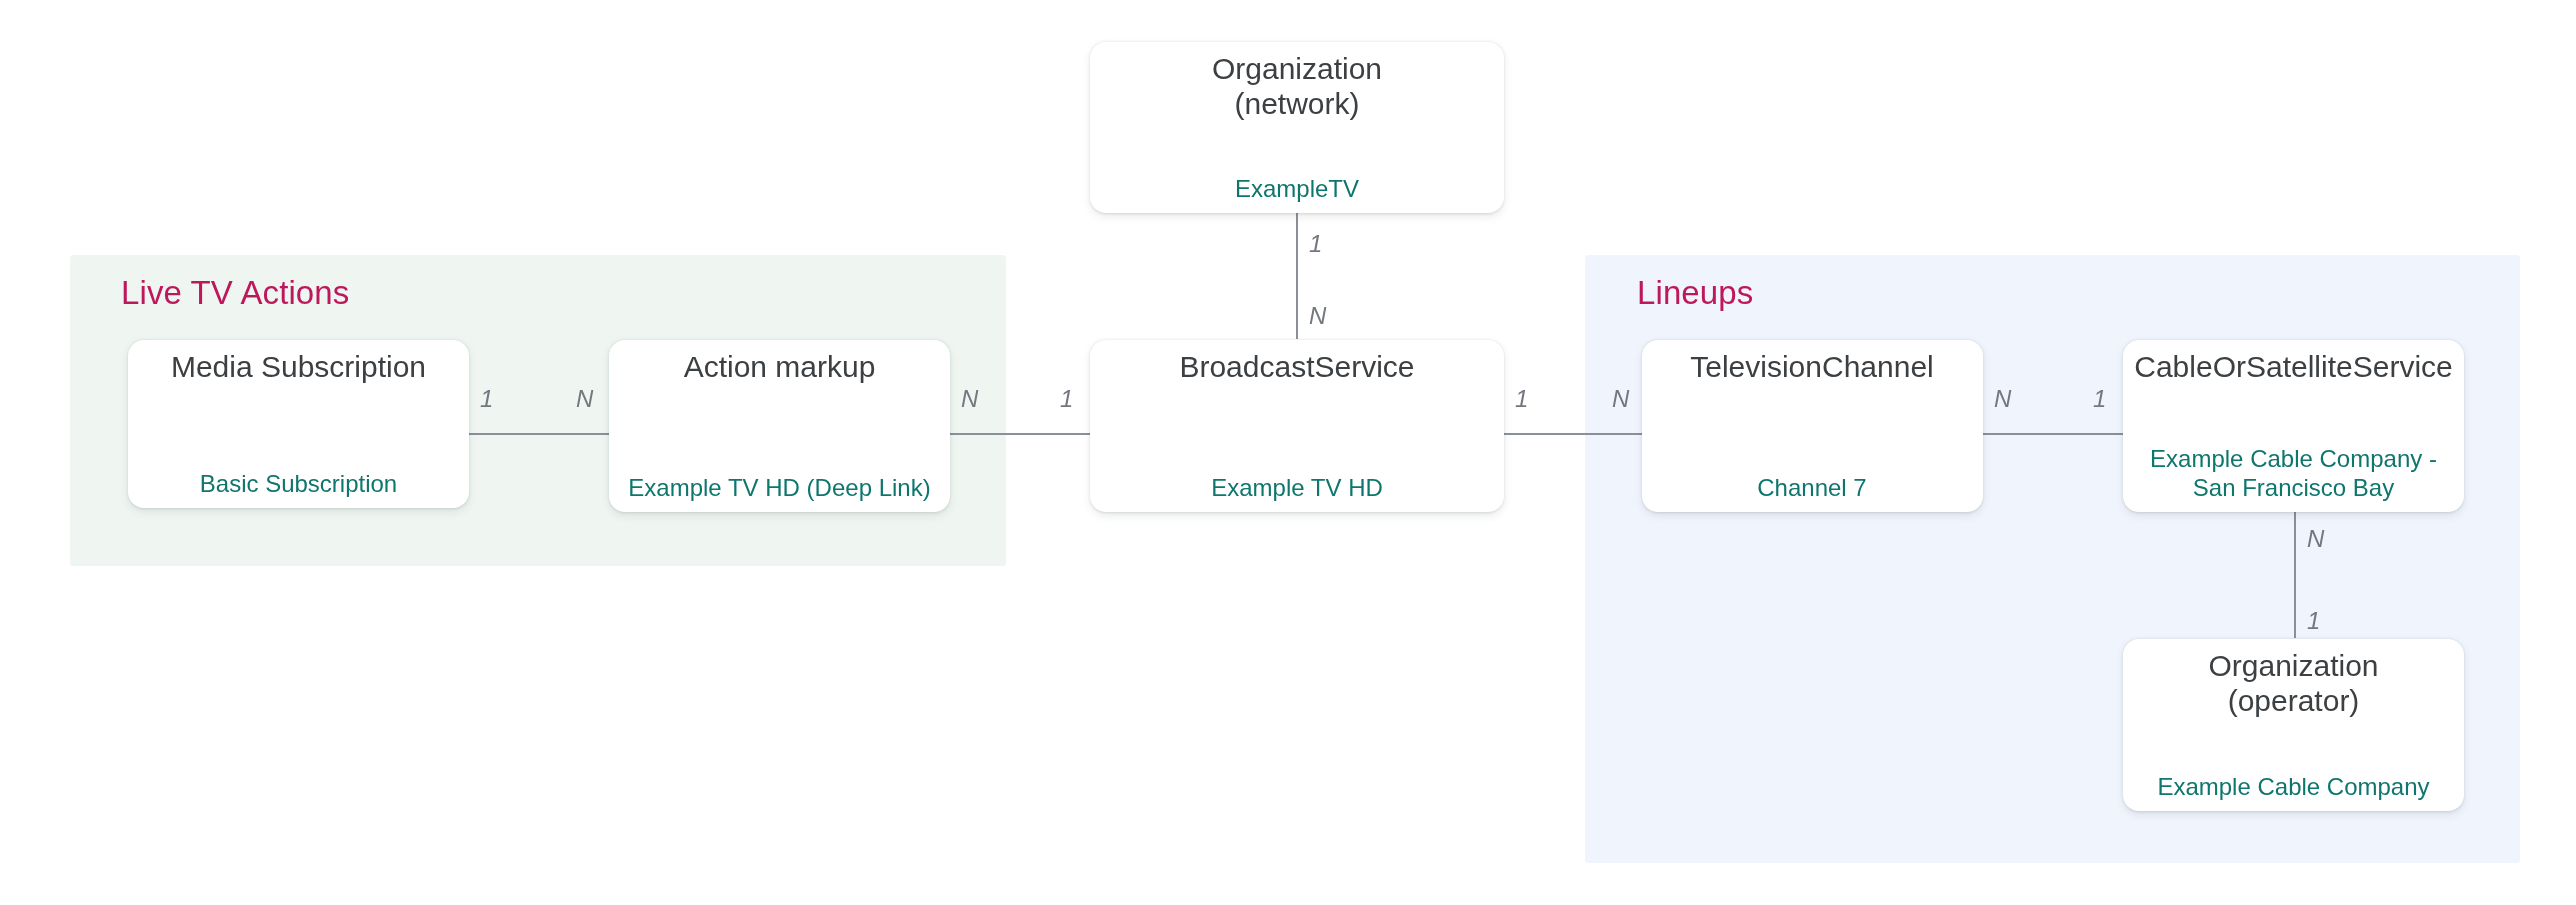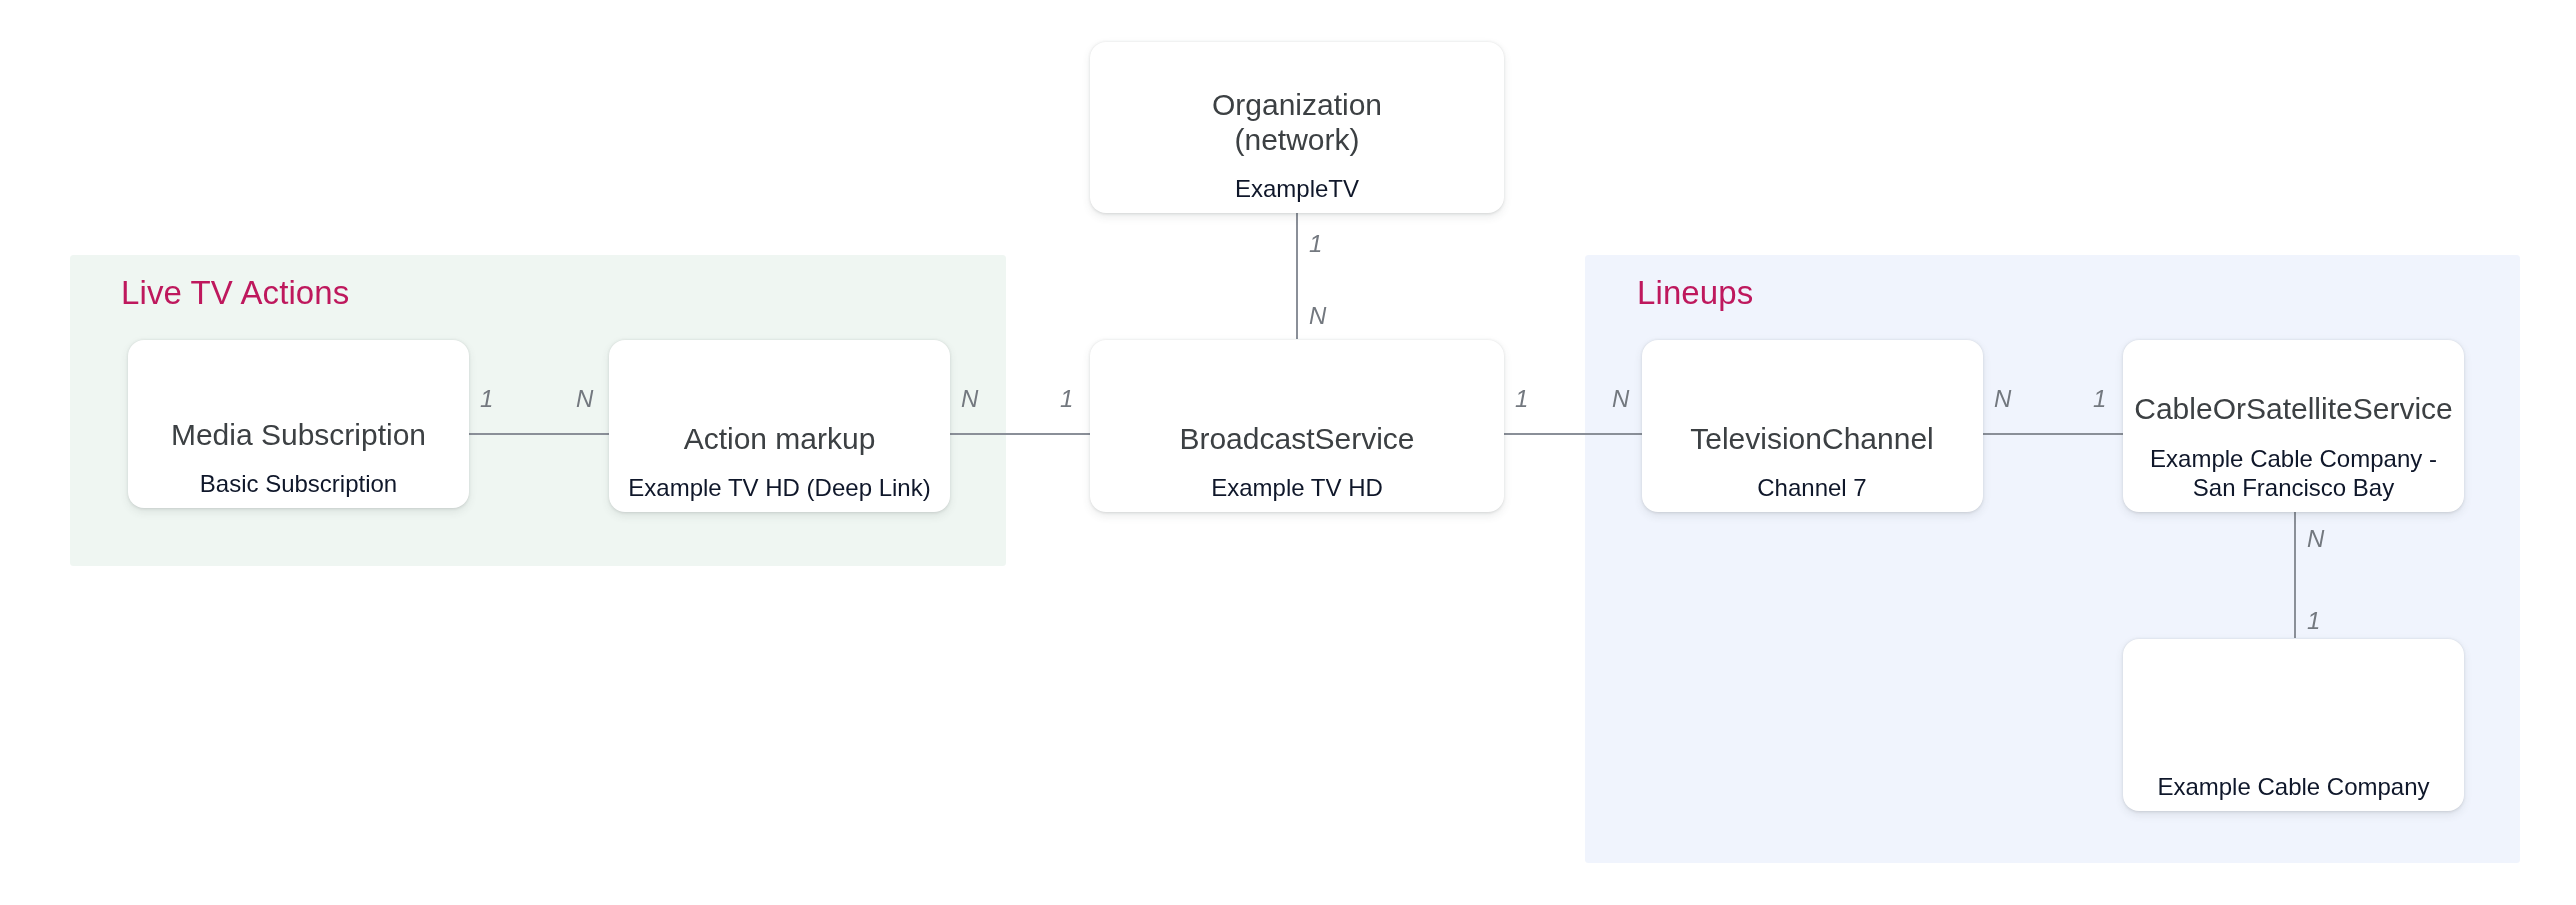--- a/index.html
+++ b/index.html
@@ -76,37 +76,37 @@
 
   
   .node {
     position: absolute;
     background: #ffffff;
     border-radius: 16px;
     box-shadow: 0 0.9px 2.7px rgba(60,64,67,0.14), 0 3.5px 8.8px rgba(60,64,67,0.10);
     display: flex;
     flex-direction: column;
     align-items: center;
-    justify-content: flex-end;
+    justify-content: space-between;
     box-sizing: border-box;
     padding: 8.8px 16px;
   }
   .node-title {
     font-size: 30px;
     font-weight: 400;
     color: #3c4043;
     text-align: center;
     line-height: 1.17;
     white-space: pre-line;
   }
   .node-sub {
     margin-top: 17.7px;
     font-size: 24px;
     font-weight: 400;
-    color: #0f172a;
+    color: #0f766e;
     text-align: center;
     line-height: 1.24;
     white-space: pre-line;
   }
 
   
   #node-org-network     { left: 1090px; top: 42px;  width: 414px; height: 171px; }
   #node-media-sub       { left: 128px;  top: 340px; width: 341px; height: 168px; }
   #node-action-markup   { left: 609px;  top: 340px; width: 341px; height: 172px; }
   #node-broadcast       { left: 1090px; top: 340px; width: 414px; height: 172px; }
@@ -175,17 +175,18 @@
     <div class="node-sub">Channel 7</div>
   </div>
 
   <div class="node" id="node-cable-sat">
     <div class="node-title">CableOrSatelliteService</div>
     <div class="node-sub">Example Cable Company -
 San Francisco Bay</div>
   </div>
 
   <div class="node" id="node-org-operator">
+    <div class="node-title">Organization (operator)</div>
     <div class="node-sub">Example Cable Company</div>
   </div>
 
 </div>
 
 
 </body></html>

